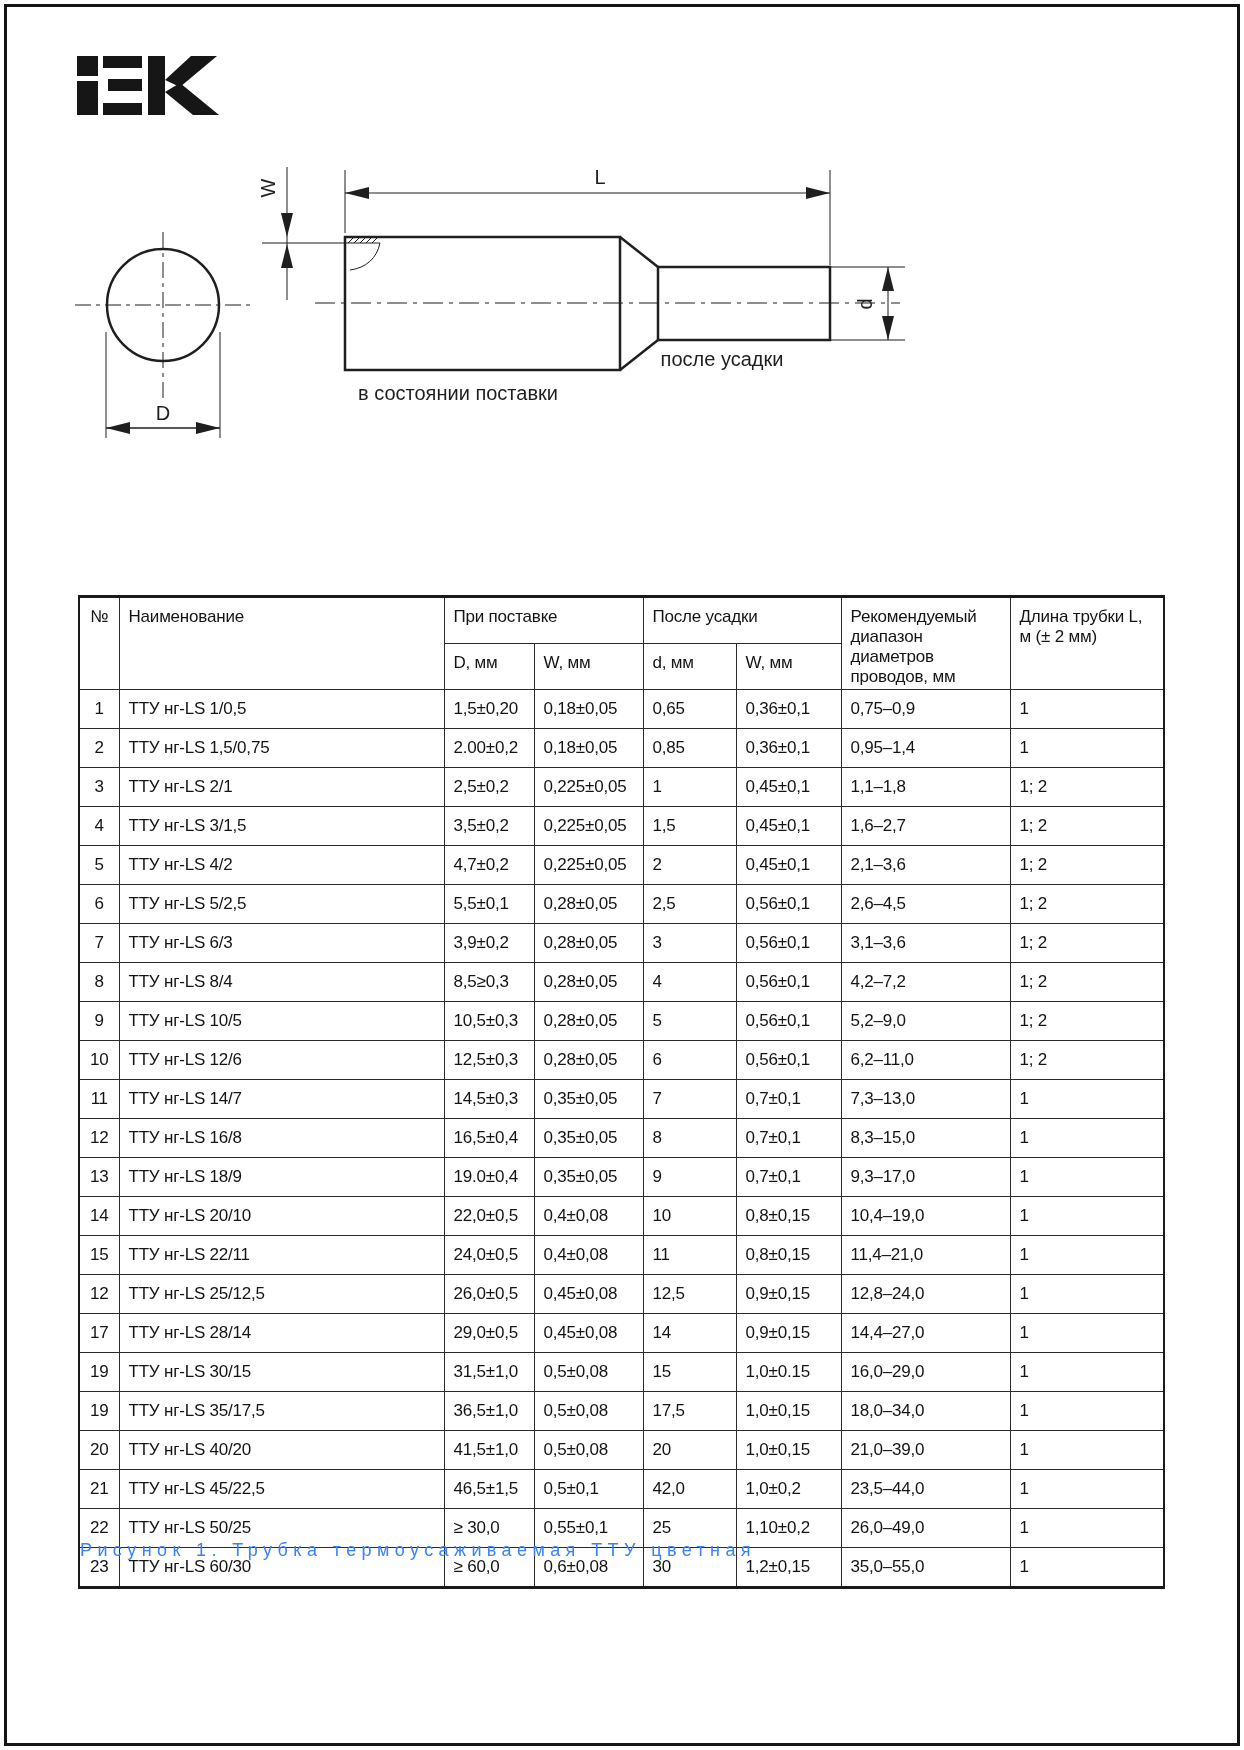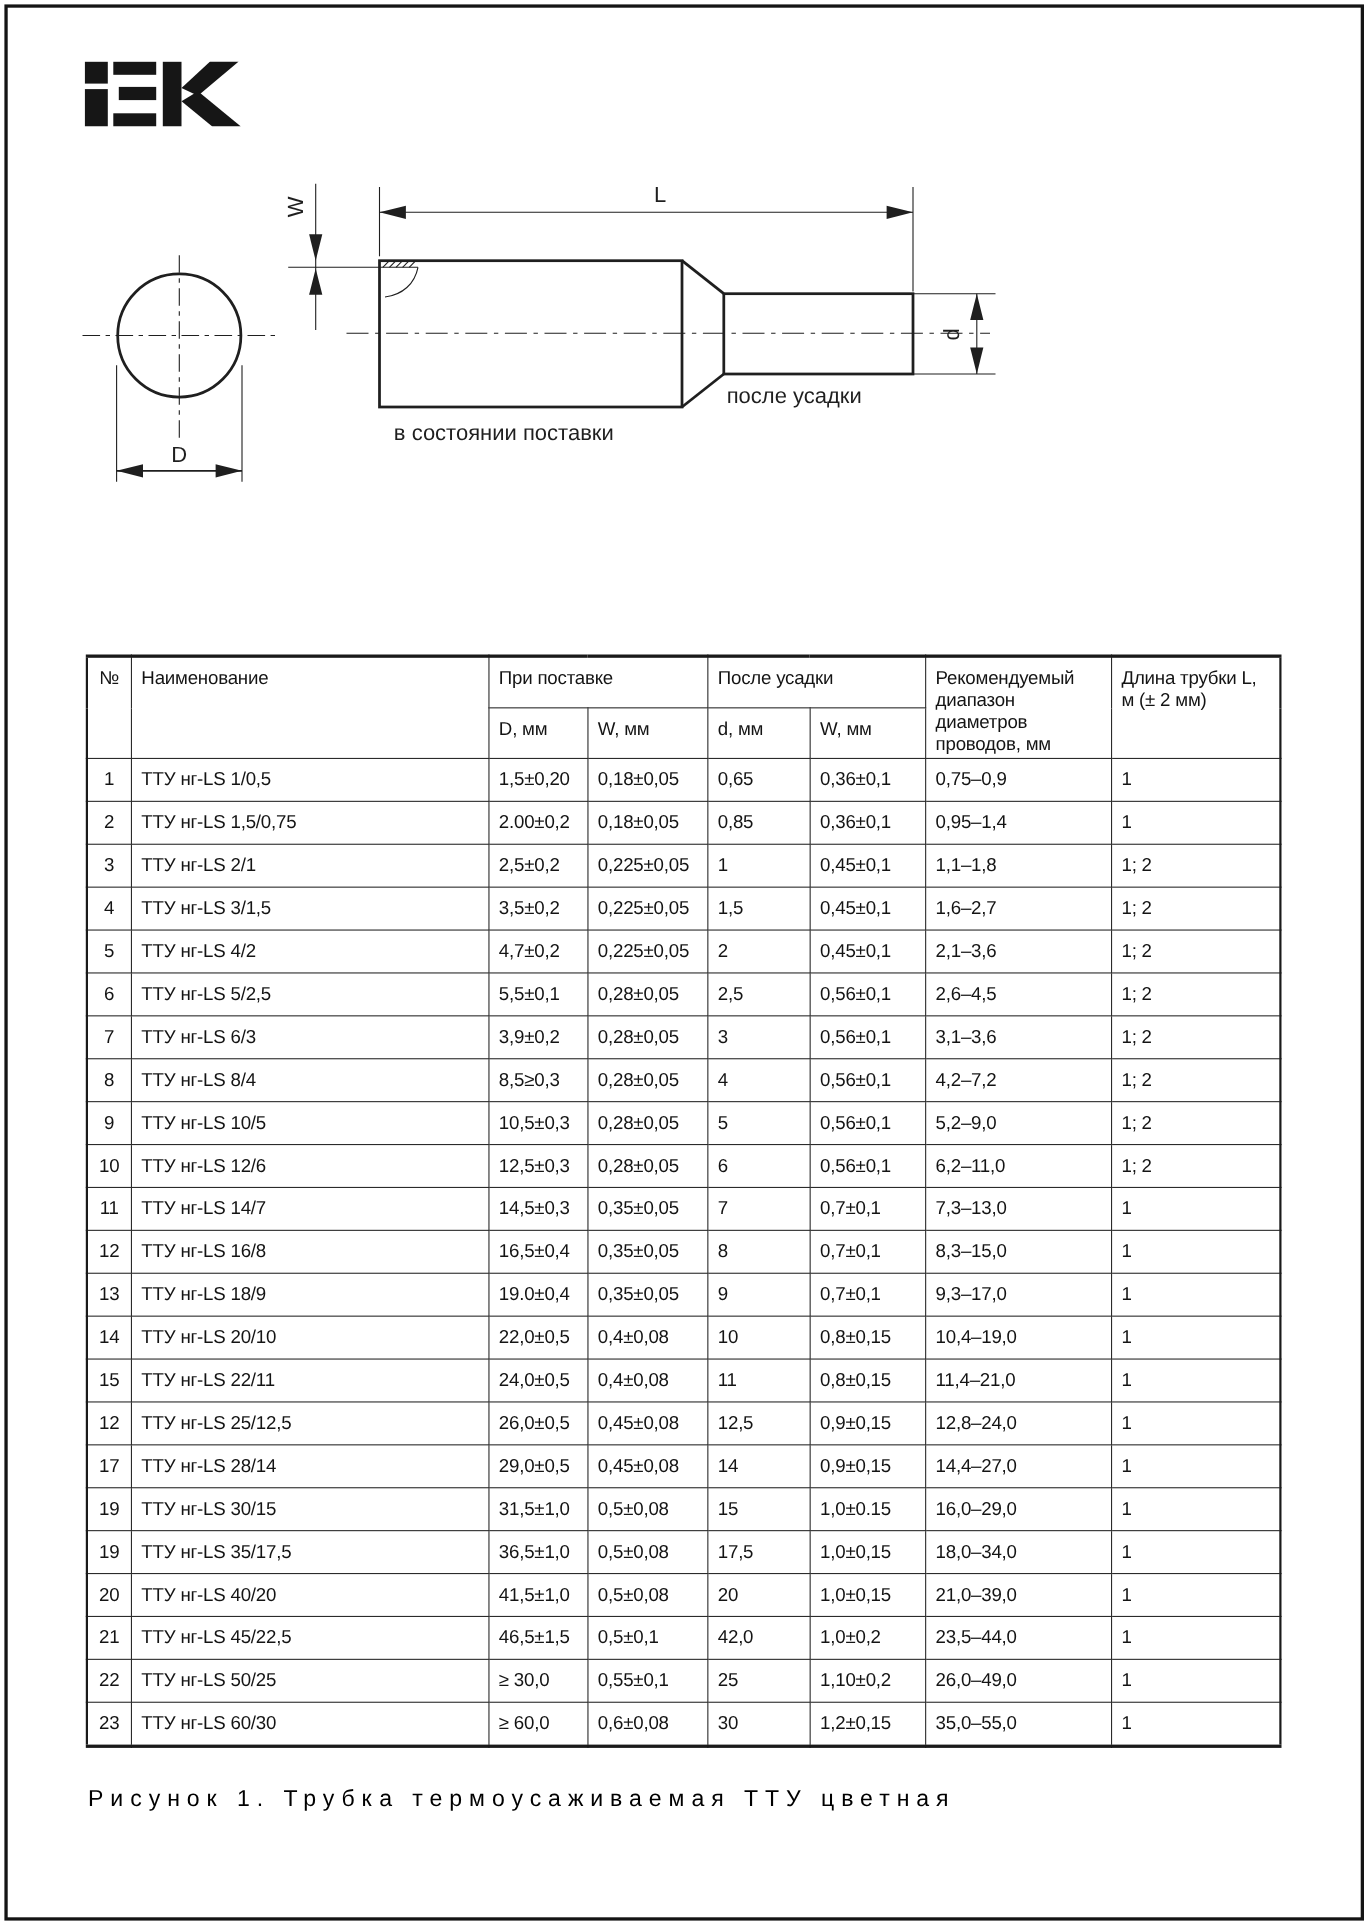--- a/index.html
+++ b/index.html
@@ -21,22 +21,22 @@
   }
   .spec-table th,.spec-table td{
     border:1px solid #2b2b2b;font-weight:normal;text-align:left;
     padding:2px 6px 2px 9px;overflow:hidden;
   }
   .spec-table{border:2px solid #1a1a1a;border-top-width:3px;border-bottom-width:3px;}
   .spec-table thead th{vertical-align:top;padding-top:9px;height:33px;}
   .spec-table tbody td{height:34px;vertical-align:middle;}
   .spec-table .c-num,.spec-table th.c-num{text-align:center;padding-left:2px;padding-right:2px;}
   .caption{
-    position:absolute;left:80px;top:1624px;width:1100px;
-    font-size:21px;letter-spacing:0.30em;color:#000000;white-space:nowrap;
+    position:absolute;left:80px;top:1540px;width:1100px;
+    font-size:18px;letter-spacing:0.30em;color:#3b82f6;white-space:nowrap;
   }
 </style>
 </head>
 <body>
 
 <div class="page">
   <div class="frame"></div>
 
   <svg class="logo" width="142" height="59" viewBox="0 0 142 59" aria-hidden="true">
     <g fill="#161616">

